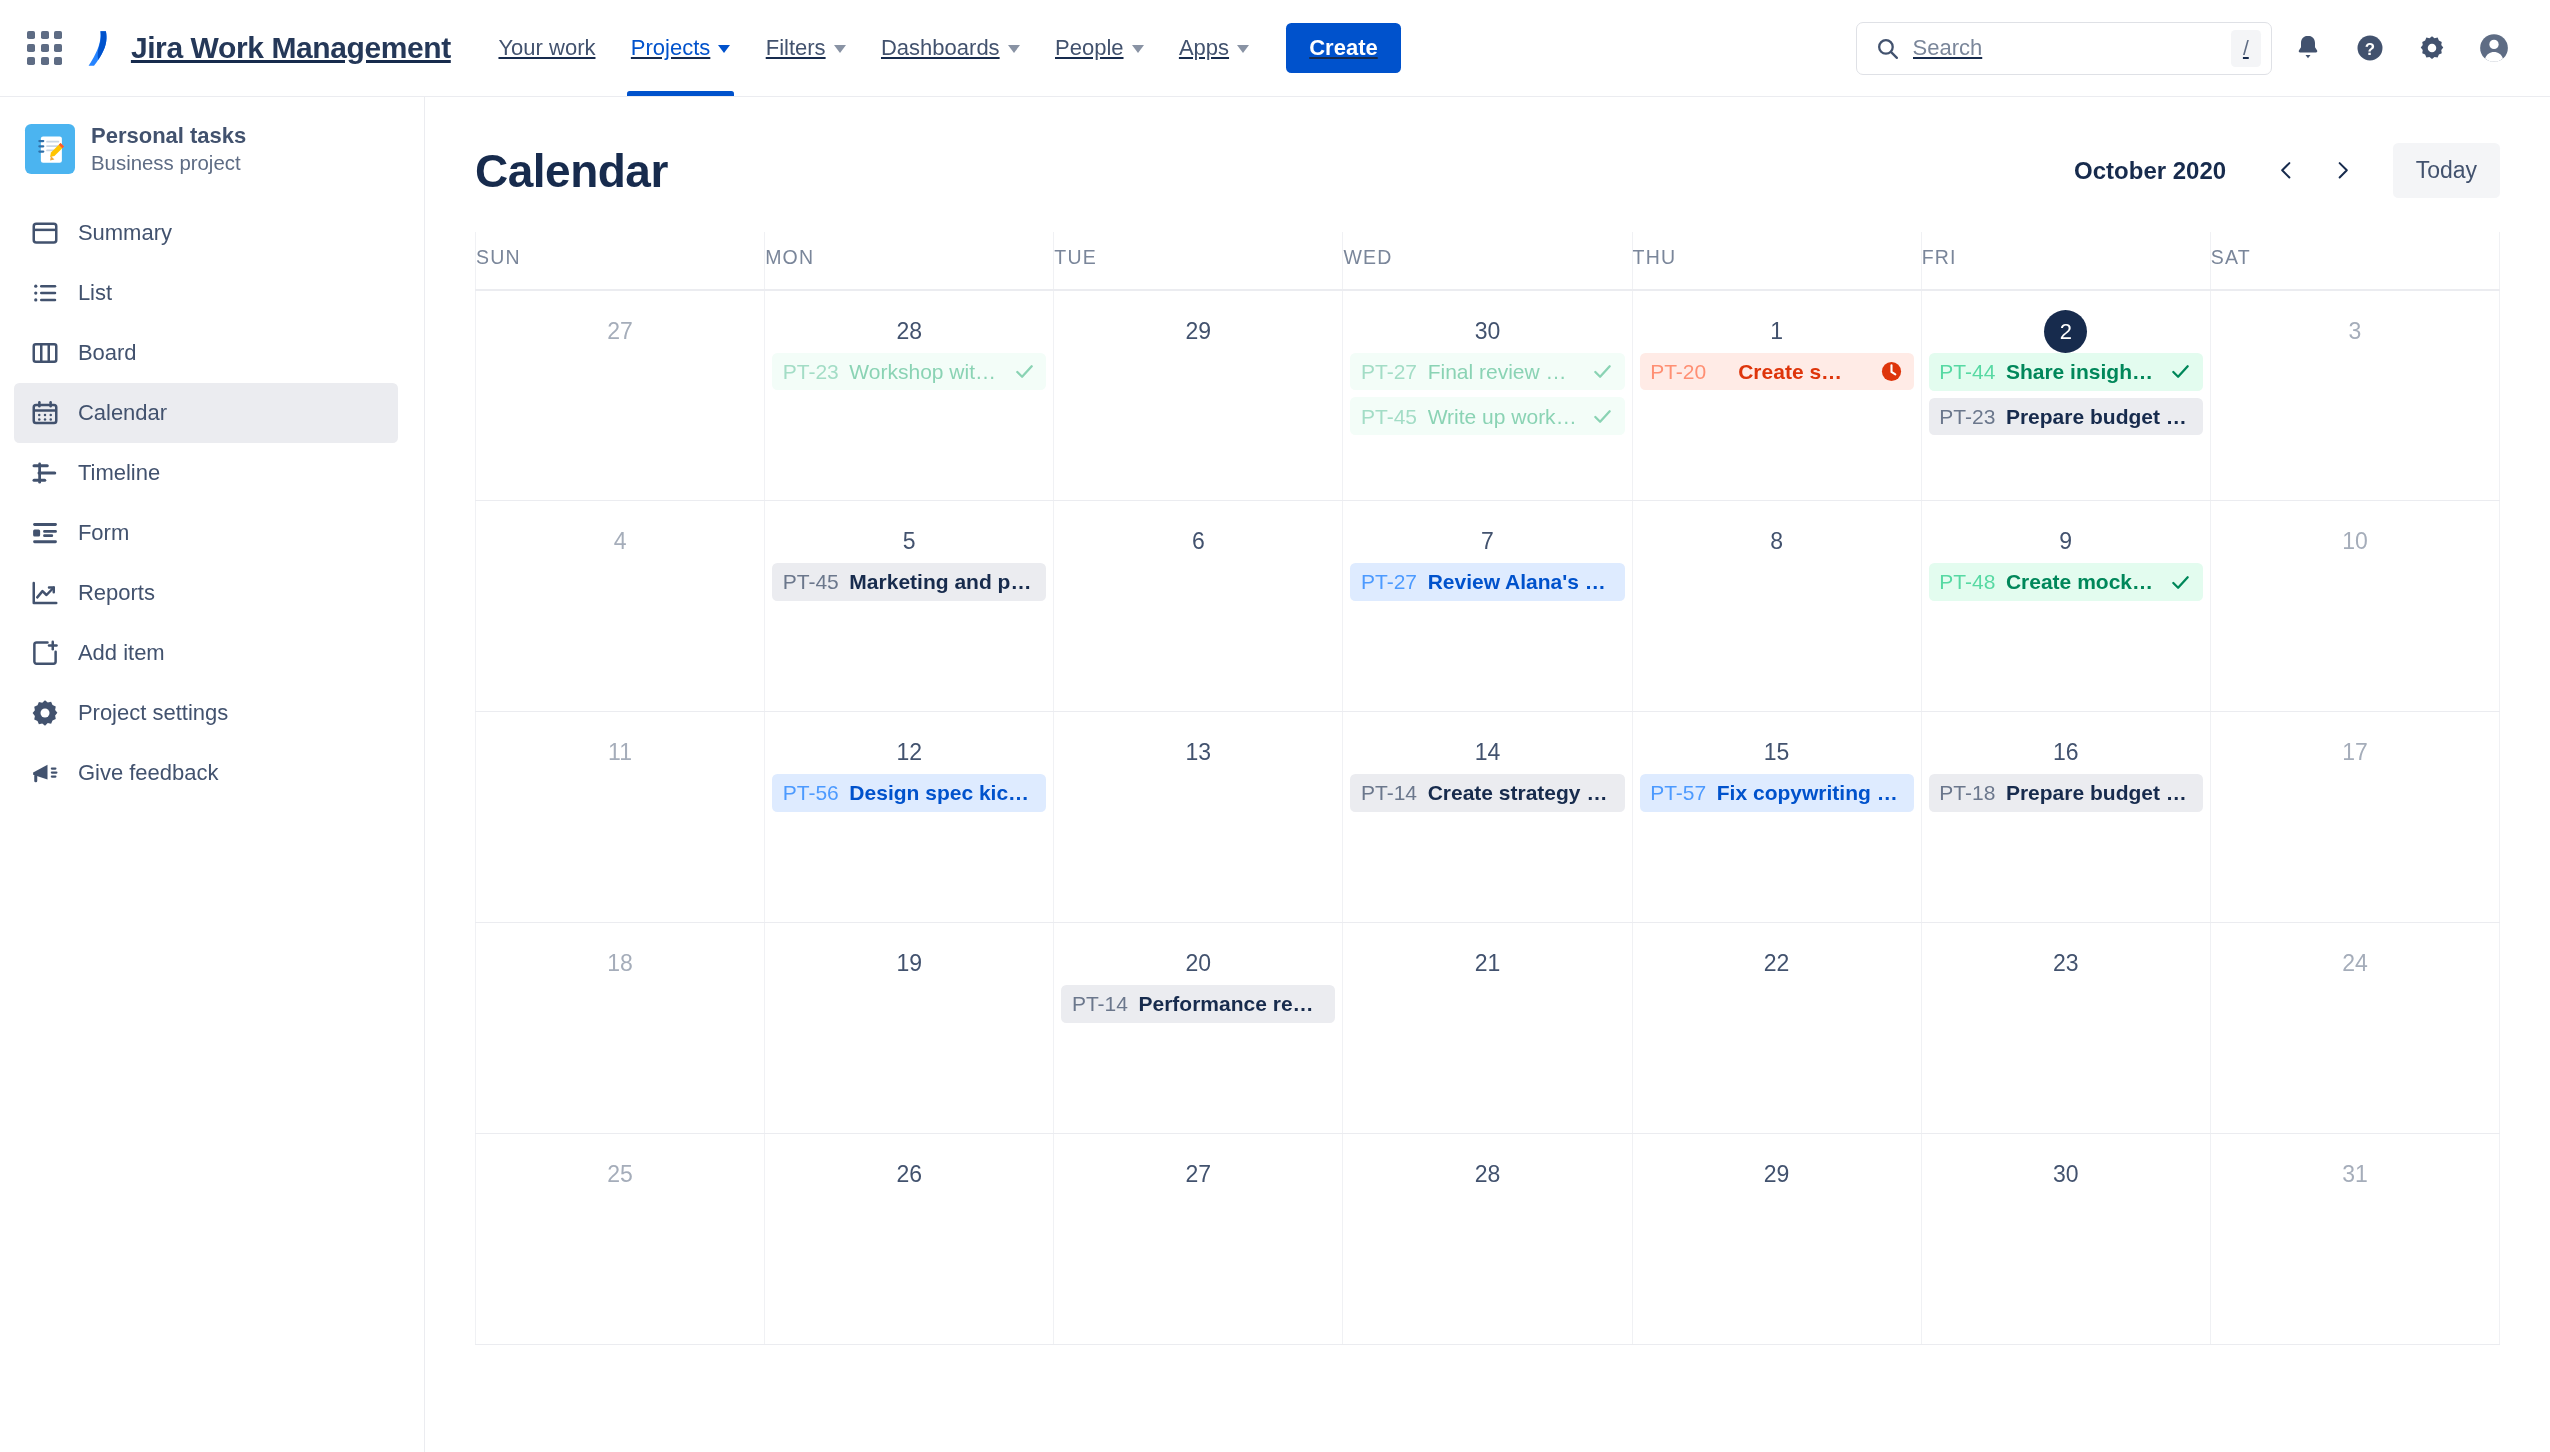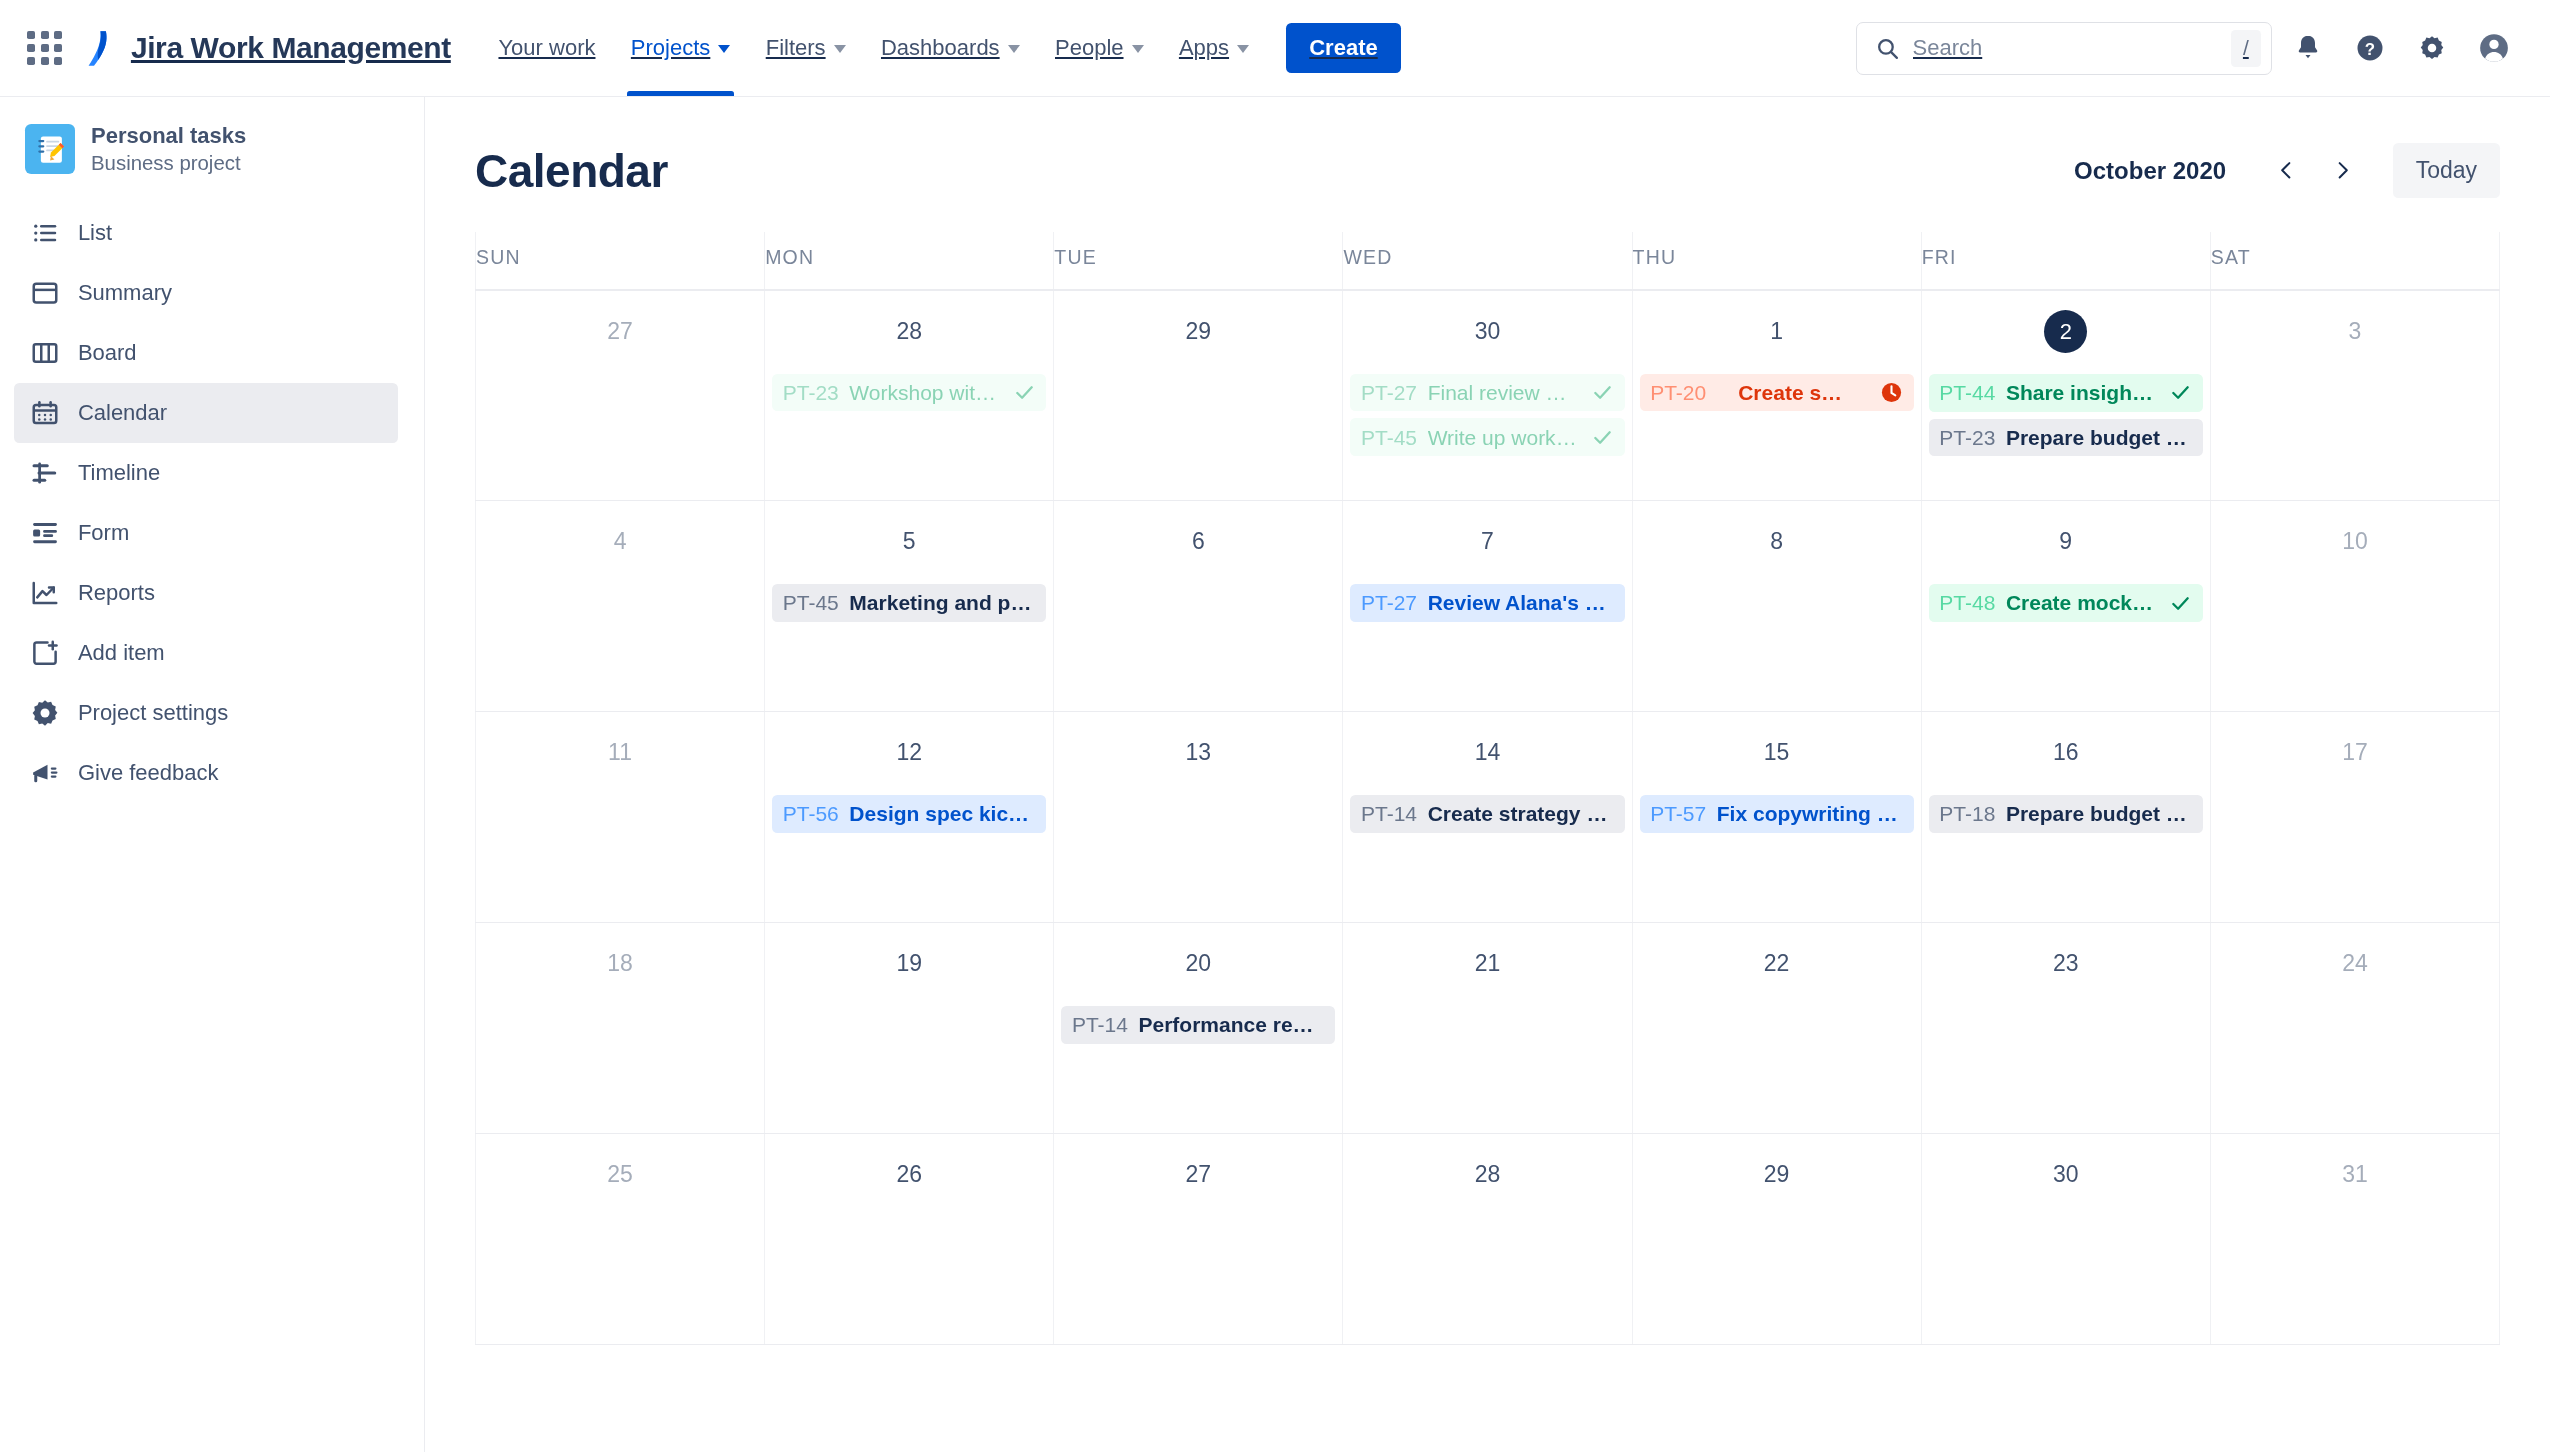--- a/index.html
+++ b/index.html
@@ -284,21 +284,21 @@
   }
   .daynum.muted { color: #a5adba; }
   .daynum.today {
     background: #172b4d;
     color: #fff;
     border-radius: 50%;
     width: 43px; height: 43px;
     font-size: 22px;
     margin: -8.9px 0;
   }
-  .events { padding: 0 7px; display: flex; flex-direction: column; gap: 7px; margin-top: 21px; }
+  .events { padding: 0 7px; display: flex; flex-direction: column; gap: 7px; }
   .chip {
     display: flex;
     align-items: center;
     gap: 10.6px;
     border-radius: 5.3px;
     padding: 6.2px 10.6px;
     font-size: 21px;
     line-height: 1.2;
     cursor: pointer;
     overflow: hidden;
@@ -452,37 +452,37 @@
       </div>
       <div class="project-meta">
         <span class="project-name">Personal tasks</span>
         <span class="project-type">Business project</span>
       </div>
     </div>
 
     <div class="navlist">
 
       <div class="navrow">
+        <svg class="nicon" viewBox="0 0 24 24" fill="none" stroke="#42526e" stroke-width="2">
+          <rect x="3" y="4.5" width="18" height="15" rx="2"></rect>
+            <line x1="3" y1="9.5" x2="21" y2="9.5"></line>
+        </svg>
+        <span class="nlabel">Summary</span>
+      </div>
+
+      <div class="navrow">
         <svg class="nicon" viewBox="0 0 24 24" fill="none" stroke="#42526e" stroke-width="2" stroke-linecap="round">
           <line x1="9" y1="6.5" x2="20" y2="6.5"></line>
             <line x1="9" y1="12" x2="20" y2="12"></line>
             <line x1="9" y1="17.5" x2="20" y2="17.5"></line>
           <circle cx="4.6" cy="6.5" r="1.3" fill="#42526e" stroke="none"></circle>
           <circle cx="4.6" cy="12" r="1.3" fill="#42526e" stroke="none"></circle>
           <circle cx="4.6" cy="17.5" r="1.3" fill="#42526e" stroke="none"></circle>
         </svg>
         <span class="nlabel">List</span>
-      </div>
-
-      <div class="navrow">
-        <svg class="nicon" viewBox="0 0 24 24" fill="none" stroke="#42526e" stroke-width="2">
-          <rect x="3" y="4.5" width="18" height="15" rx="2"></rect>
-            <line x1="3" y1="9.5" x2="21" y2="9.5"></line>
-        </svg>
-        <span class="nlabel">Summary</span>
       </div>
 
       <div class="navrow">
         <svg class="nicon" viewBox="0 0 24 24" fill="none" stroke="#42526e" stroke-width="2">
           <rect x="3" y="5" width="18" height="14" rx="1.6"></rect>
             <line x1="9" y1="5" x2="9" y2="19"></line>
             <line x1="15" y1="5" x2="15" y2="19"></line>
         </svg>
         <span class="nlabel">Board</span>
       </div>

